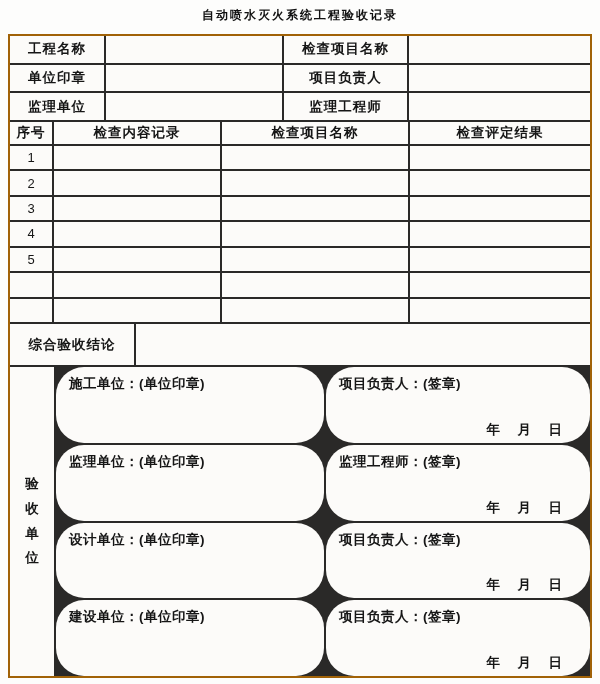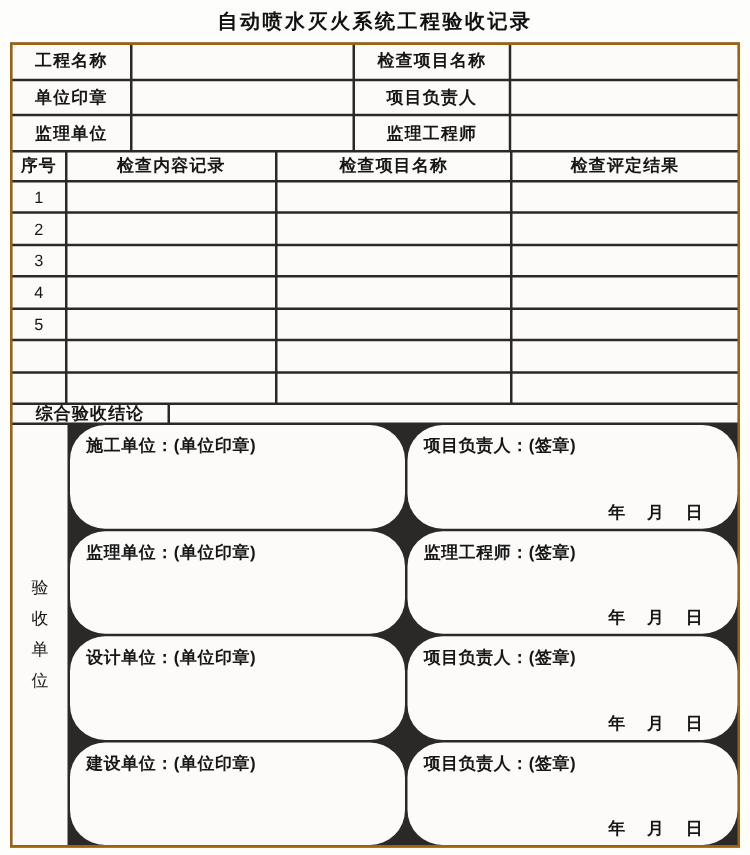--- a/index.html
+++ b/index.html
@@ -7,21 +7,21 @@
     width:600px;height:684px;
     background:#f6f5f3;
     font-family:"Liberation Sans","DejaVu Sans",sans-serif;
     color:#161616;
     overflow:hidden;
   }
   .page{width:600px;height:684px;box-sizing:border-box;background:#fdfdfc;}
   .title{
     padding-top:7px;height:24px;
     text-align:center;
-    font-size:16px;font-weight:bold;letter-spacing:2px;
+    font-size:12px;font-weight:bold;letter-spacing:2px;
     color:#111;
   }
   .form{
     box-sizing:border-box;
     margin:3px 8px 0 8px;
     height:644px;
     border:2px solid #a16207;
     background:#2a2928;
     display:flex;flex-direction:column;gap:2px;
   }
@@ -33,27 +33,27 @@
     overflow:hidden;
   }
   
   .secA{height:84px;grid-template-columns:94px 176px 123px 1fr;grid-template-rows:repeat(3,1fr);}
   .lbl{display:flex;align-items:center;justify-content:center;font-weight:600;letter-spacing:1px;}
   
   .secB{height:200px;grid-template-columns:42px 166px 186px 1fr;grid-template-rows:22px repeat(7,1fr);}
   .hdr{display:flex;align-items:center;justify-content:center;font-weight:700;letter-spacing:1px;}
   .num{display:flex;align-items:center;justify-content:center;font-size:13px;}
   
-  .secC{height:14px;grid-template-columns:124px 1fr;}
+  .secC{height:41px;grid-template-columns:124px 1fr;}
   
   .secD{flex:1;grid-template-columns:44px 268px 1fr;grid-template-rows:repeat(4,1fr);}
   .side{grid-row:1/5;display:flex;align-items:center;justify-content:center;}
   .side span{
     display:block;width:15px;
-    font-weight:400;font-size:13.5px;
+    font-weight:700;font-size:13.5px;
     line-height:1.85;text-align:center;
     word-break:break-all;white-space:normal;
   }
   .sig{position:relative;padding:8px 6px 0 13px;font-weight:600;letter-spacing:.5px;border-radius:28px;}
   .sig .date{
     position:absolute;right:26px;bottom:4px;
     font-weight:600;letter-spacing:2px;white-space:pre;
   }
 </style>
 </head>

